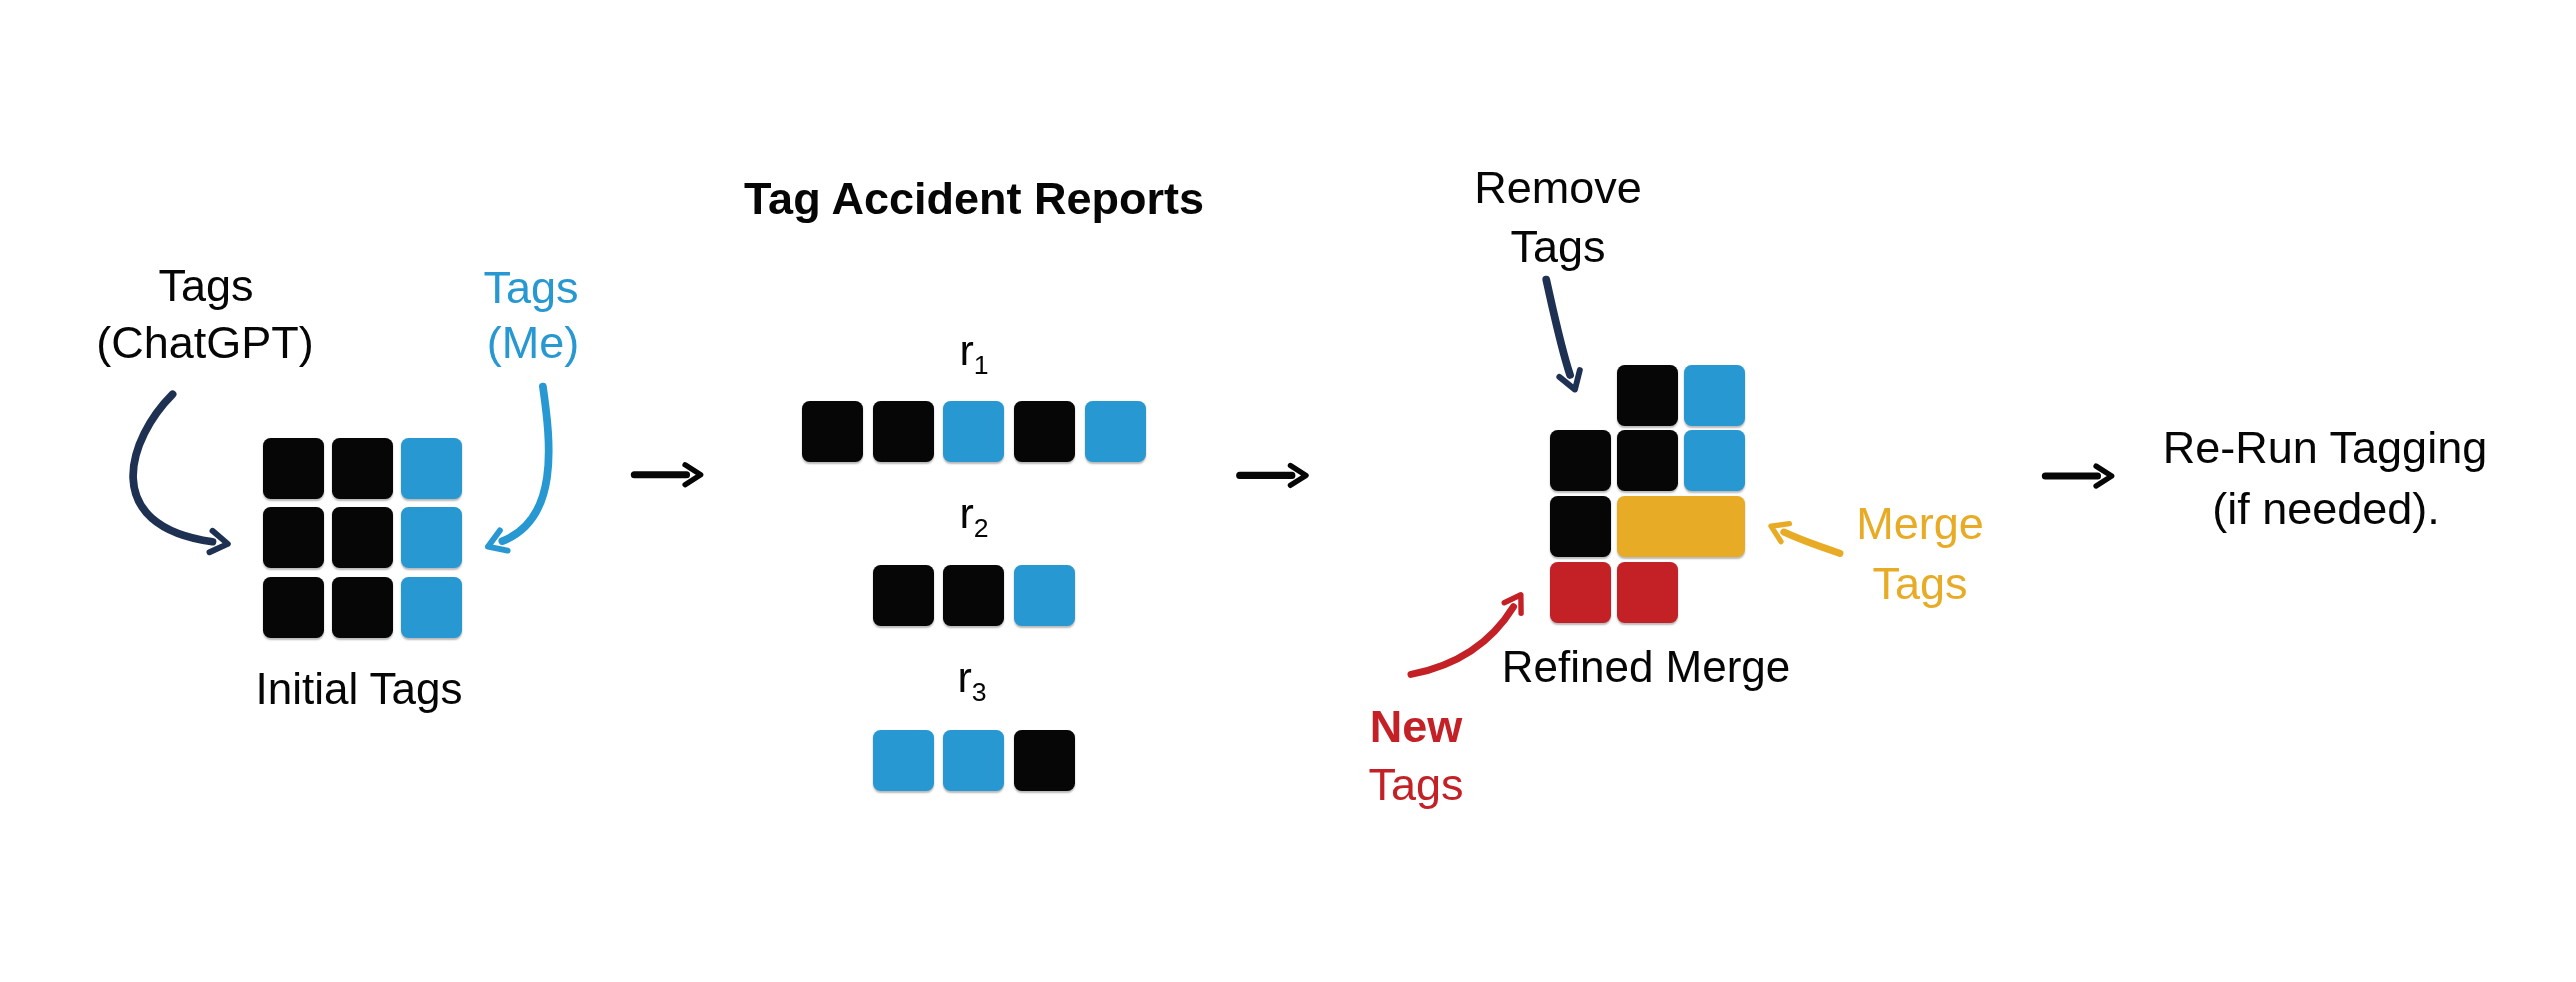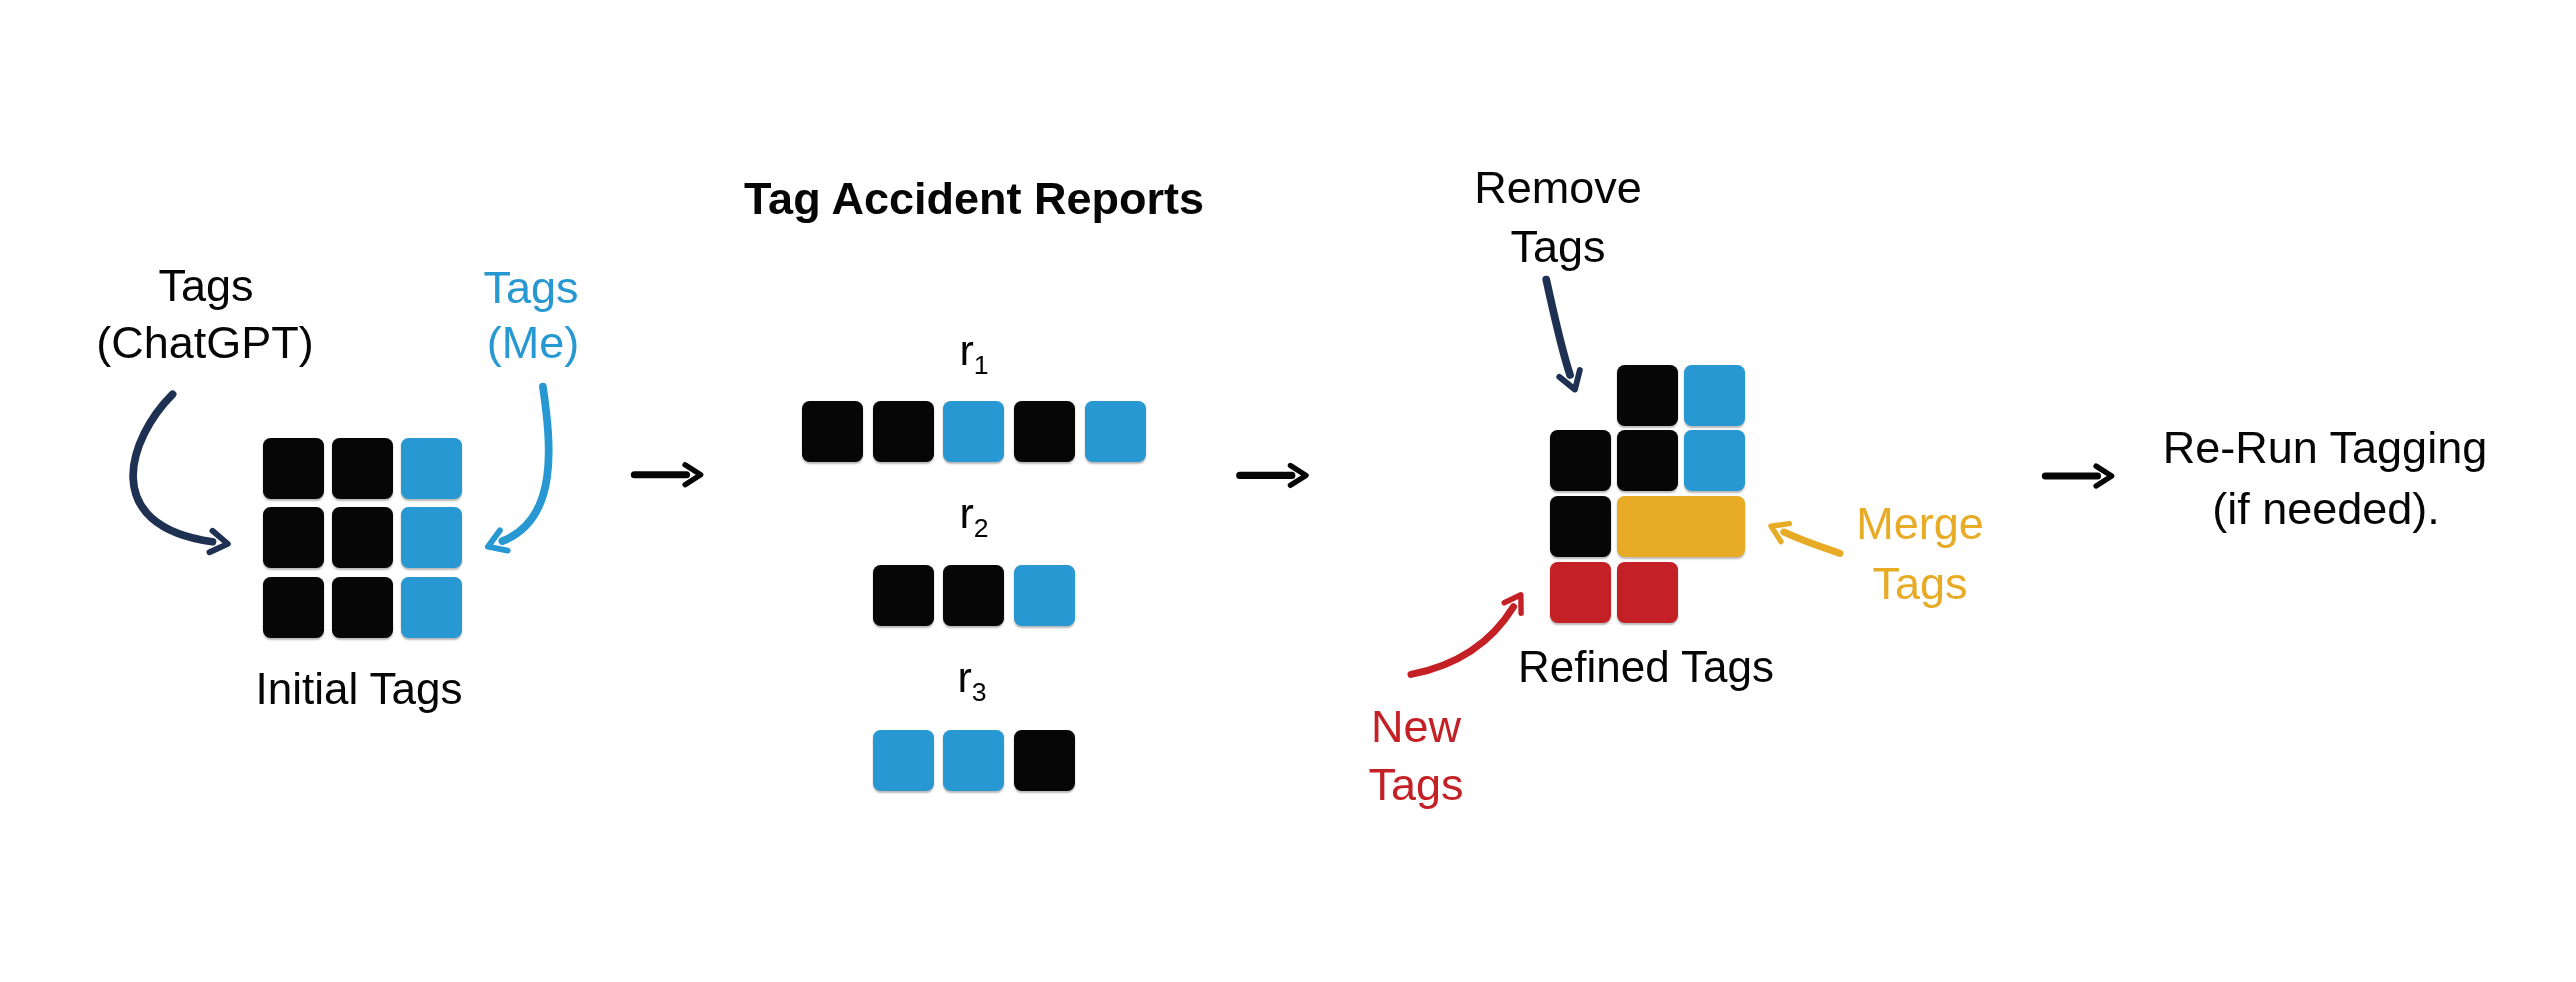--- a/index.html
+++ b/index.html
@@ -127,22 +127,22 @@
       <div class="sq" style="left: 1684px; top: 430px; width: 61px; height: 61px; background: rgb(39, 152, 209);"></div>
       <div class="sq" style="left: 1550px; top: 496px; width: 61px; height: 61px; background: rgb(6, 6, 6);"></div>
       <div class="sq" style="left: 1617px; top: 496px; width: 128px; height: 61px; background: rgb(232, 171, 37);"></div>
       <div class="sq" style="left: 1550px; top: 562px; width: 61px; height: 61px; background: rgb(196, 33, 39);"></div>
       <div class="sq" style="left: 1617px; top: 562px; width: 61px; height: 61px; background: rgb(196, 33, 39);"></div>
     </div>
 
   <div class="lbl c-orange" style="left:1920px; top:523px;">Merge</div>
   <div class="lbl c-orange" style="left:1920px; top:583px;">Tags</div>
 
-  <div class="lbl c-red" style="left:1416px; top:726px;">New</div>
+  <div class="lbl c-red" style="left:1416px; top:726px;font-weight:bold;">New</div>
   <div class="lbl c-red" style="left:1416px; top:784px;">Tags</div>
 
-  <div class="lbl cap" style="left:1646px; top:667px;">Refined Tags</div>
+  <div class="lbl cap" style="left:1646px; top:667px;">Refined Merge</div>
 
   <div class="lbl" style="left:2325px; top:447px;">Re-Run Tagging</div>
   <div class="lbl" style="left:2326px; top:508px;">(if needed).</div>
 
 </div>
 
 
 </body></html>

